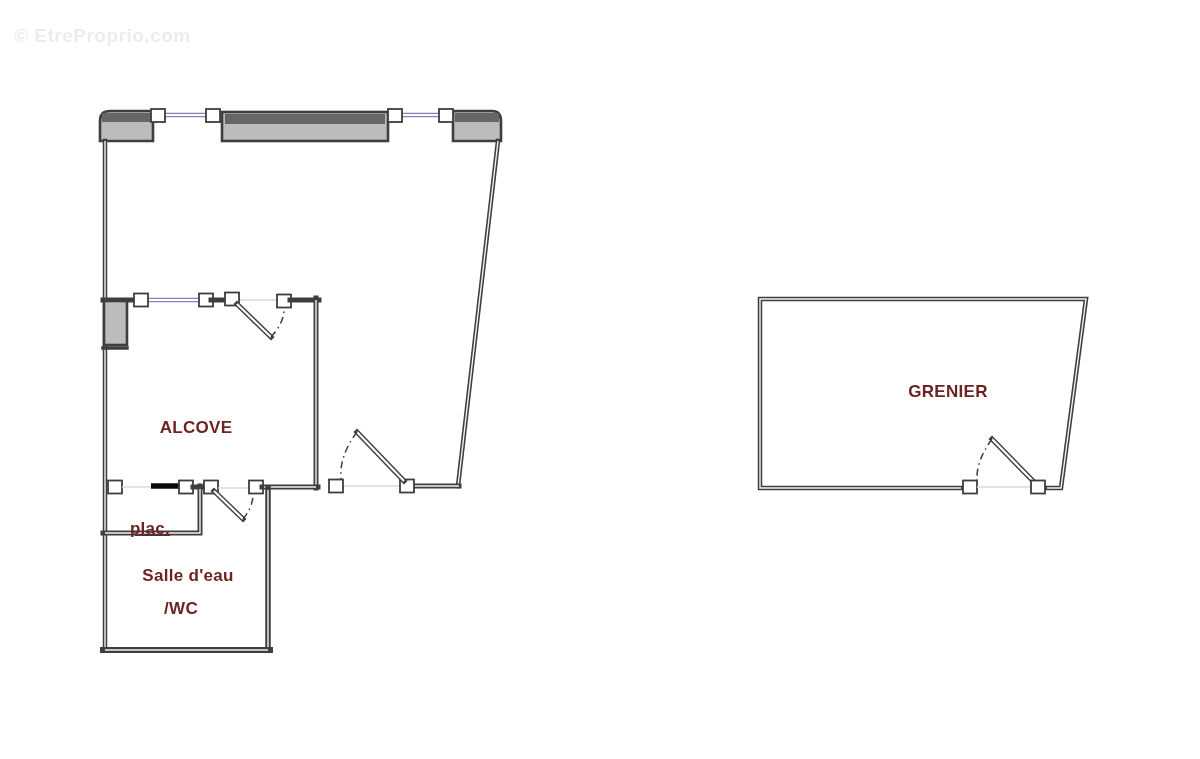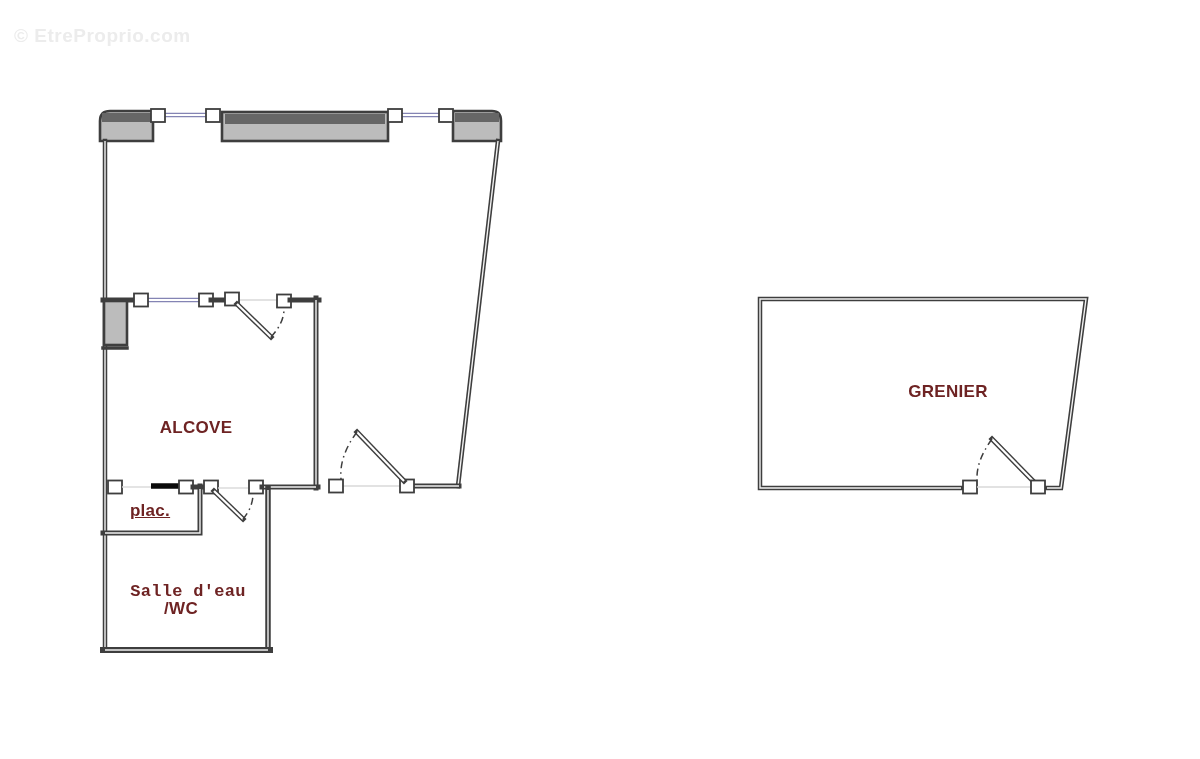--- a/index.html
+++ b/index.html
@@ -176,17 +176,17 @@
         <line class="opening" x1="977" y1="487" x2="1031" y2="487"></line>
         <path class="leaf-dark" d="M1034,482 L992,439"></path>
         <path class="leaf-core" d="M1034,482 L992,439"></path>
         <path class="swing" d="M992,439 Q976,461 977,480"></path>
         <rect class="frame-post" x="1031" y="480.5" width="14" height="13"></rect>
       </g>
     </g>
   </svg>
 
   <div class="room-label" style="left:146px;top:382px;width:100px;margin-top:36px;">ALCOVE</div>
-  <div class="room-label" style="left:108px;top:501px;width:84px;text-decoration:underline;">plac.</div>
-  <div class="room-label" style="left:126px;top:582px;width:124px;font-family:Liberation Mono, monospace;">Salle d'eau</div>
+  <div class="room-label" style="left:108px;top:519px;width:84px;text-decoration:underline;">plac.</div>
+  <div class="room-label" style="left:126px;top:566px;width:124px;">Salle d'eau</div>
   <div class="room-label" style="left:139px;top:599px;width:84px;">/WC</div>
   <div class="room-label" style="left:876px;top:382px;width:144px;">GRENIER</div>
 </div>
 
 </body></html>

